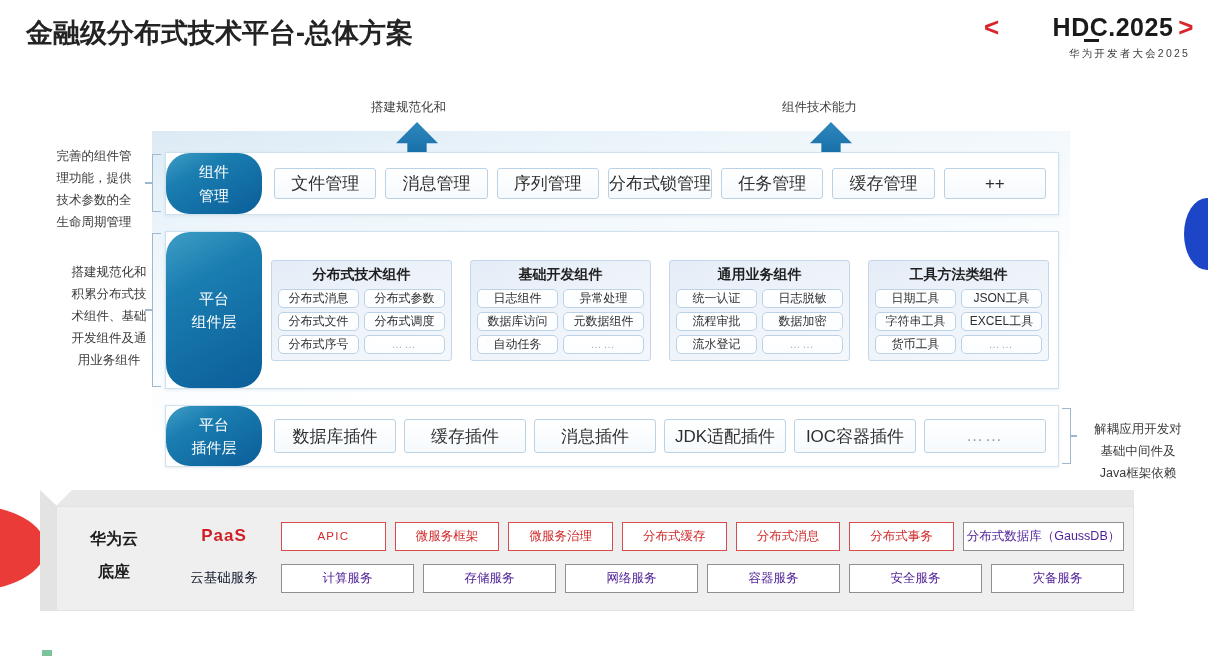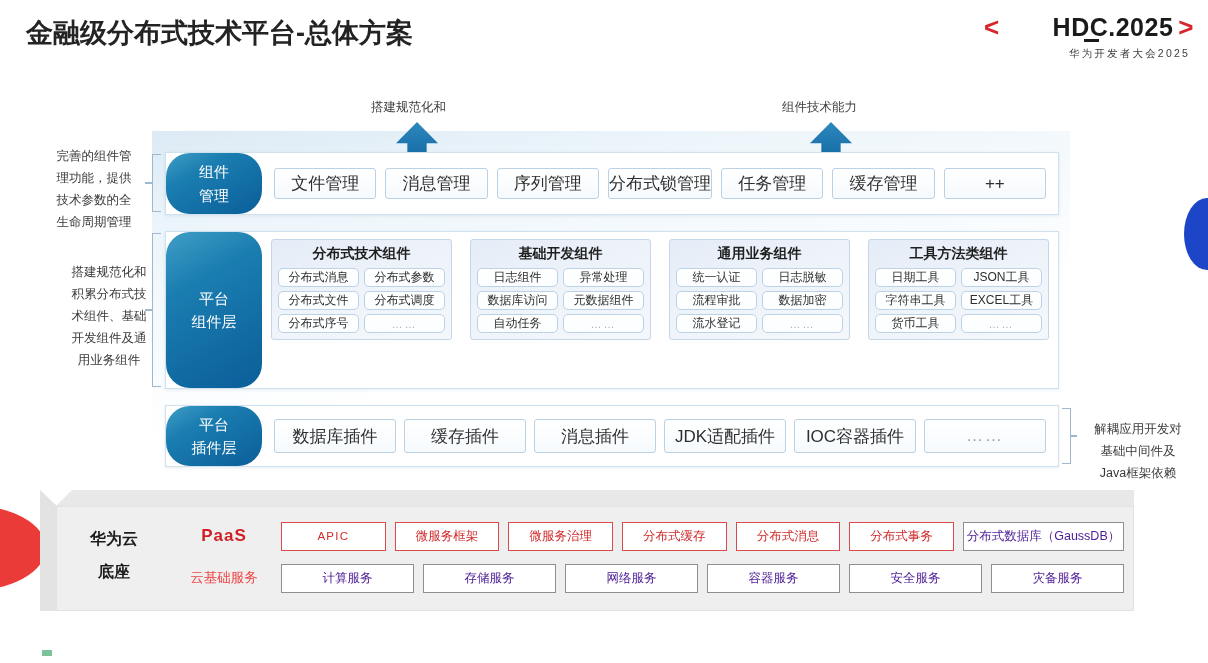--- a/index.html
+++ b/index.html
@@ -107,21 +107,21 @@
   .pill.dots { color: #9aa3ab; letter-spacing: 2px; }
 
   
   #layer-mgmt { left: 165px; top: 152px; width: 894px; height: 63px; }
   #layer-mgmt .layer-body { gap: 9px; padding: 0 12px; }
   #layer-mgmt .pill { height: 31px; }
 
   
   #layer-comp { left: 165px; top: 231px; width: 894px; height: 158px; }
   #layer-comp .layer-tab { font-size: 15px; }
-  #layer-comp .layer-body { gap: 18px; padding: 7px 9px; align-items: flex-start; }
+  #layer-comp .layer-body { gap: 18px; padding: 7px 9px; align-items: center; }
   .group {
     flex: 1;
     border: 1px solid #c3d6ea;
     border-radius: 3px;
     background: linear-gradient(160deg,#e4ecf7 0%,#eef3fa 45%,#f4f8fc 100%);
     padding: 5px 6px 6px;
     display: flex; flex-direction: column;
   }
   .group-title {
     text-align: center; font-size: 14px; font-weight: bold; color: #1f1f1f;
@@ -184,21 +184,21 @@
   }
   .paas-rows { position: absolute; left: 176px; top: 521px; width: 948px; }
   .paas-row { display: flex; align-items: center; gap: 9px; height: 30px; }
   .paas-row + .paas-row { margin-top: 12px; }
   .paas-rowlabel {
     flex: 0 0 96px; text-align: center; white-space: nowrap;
   }
   .paas-rowlabel.accent {
     color: #cf1f26; font-size: 17px; font-weight: bold; letter-spacing: 1px;
   }
-  .paas-rowlabel.plain { color: #ef4444; font-size: 13.5px; }
+  .paas-rowlabel.plain { color: #0f172a; font-size: 13.5px; }
   .paas-cell {
     flex: 1; height: 29px;
     display: flex; align-items: center; justify-content: center;
     font-size: 12.5px; white-space: nowrap;
     background: #ffffff;
   }
   .paas-cell.red { border: 1.4px solid #d94b4b; color: #cf2b2b; }
   .paas-cell.gray { border: 1.4px solid #8f8f8f; color: #4c1d95; }
   .paas-cell.apic { letter-spacing: 1.2px; font-size: 11.5px; }
   .paas-cell.wide { flex: 1.55; }

